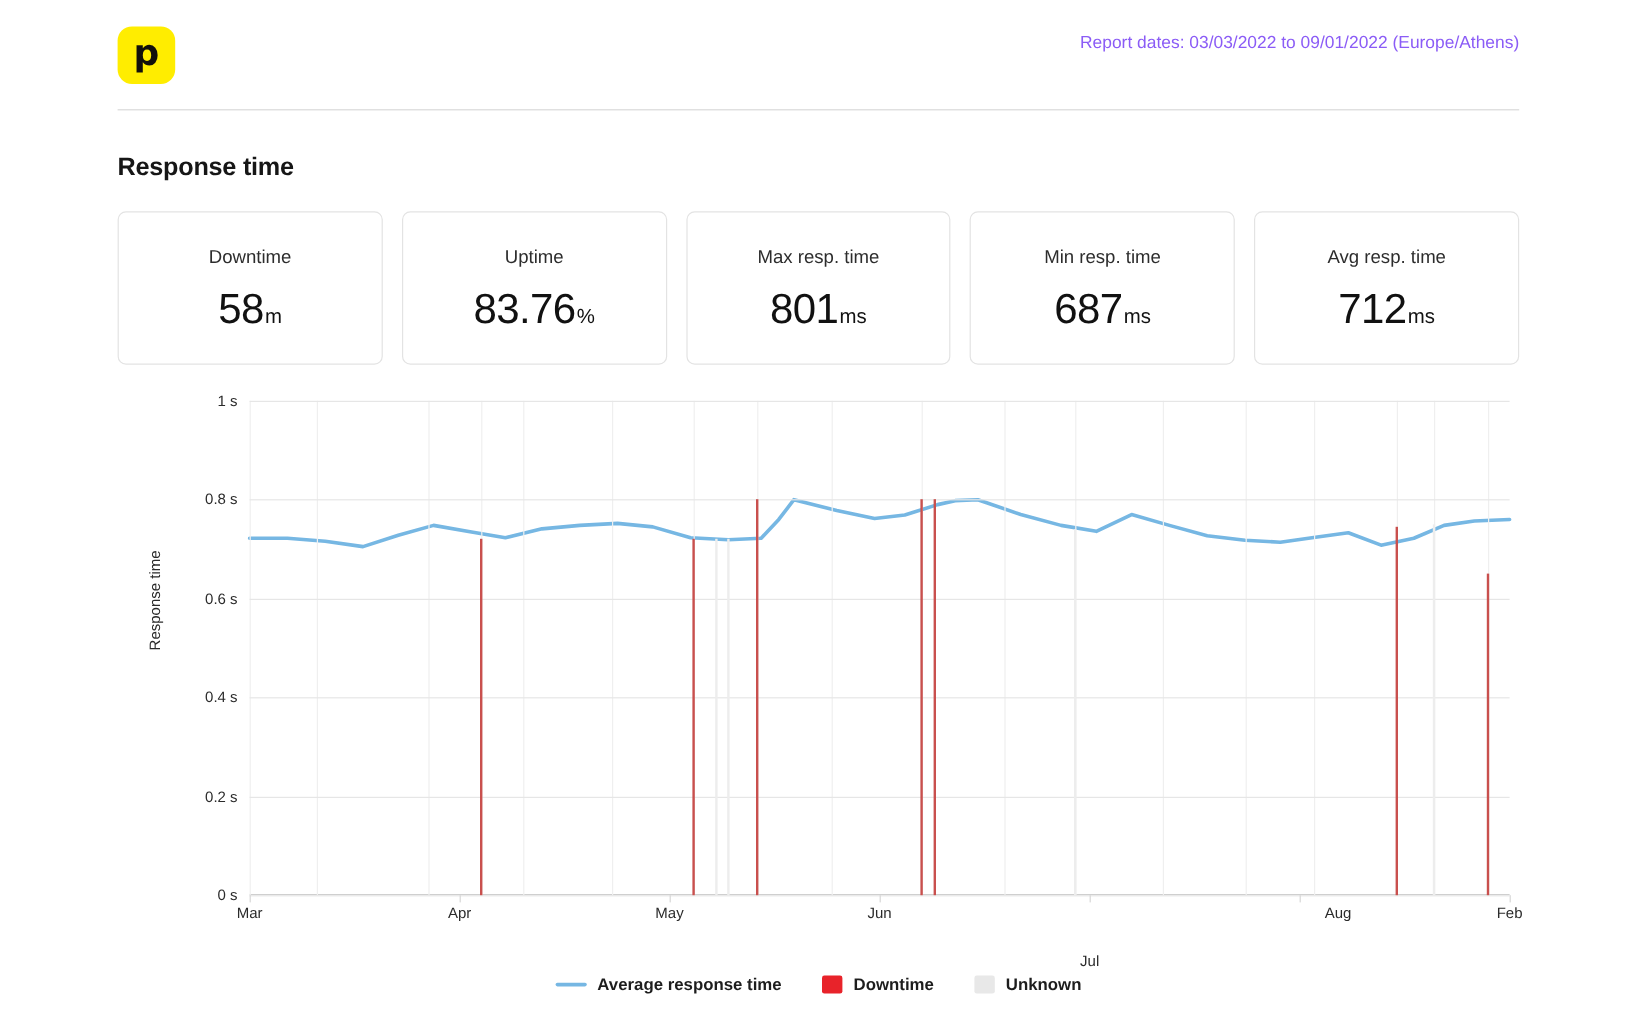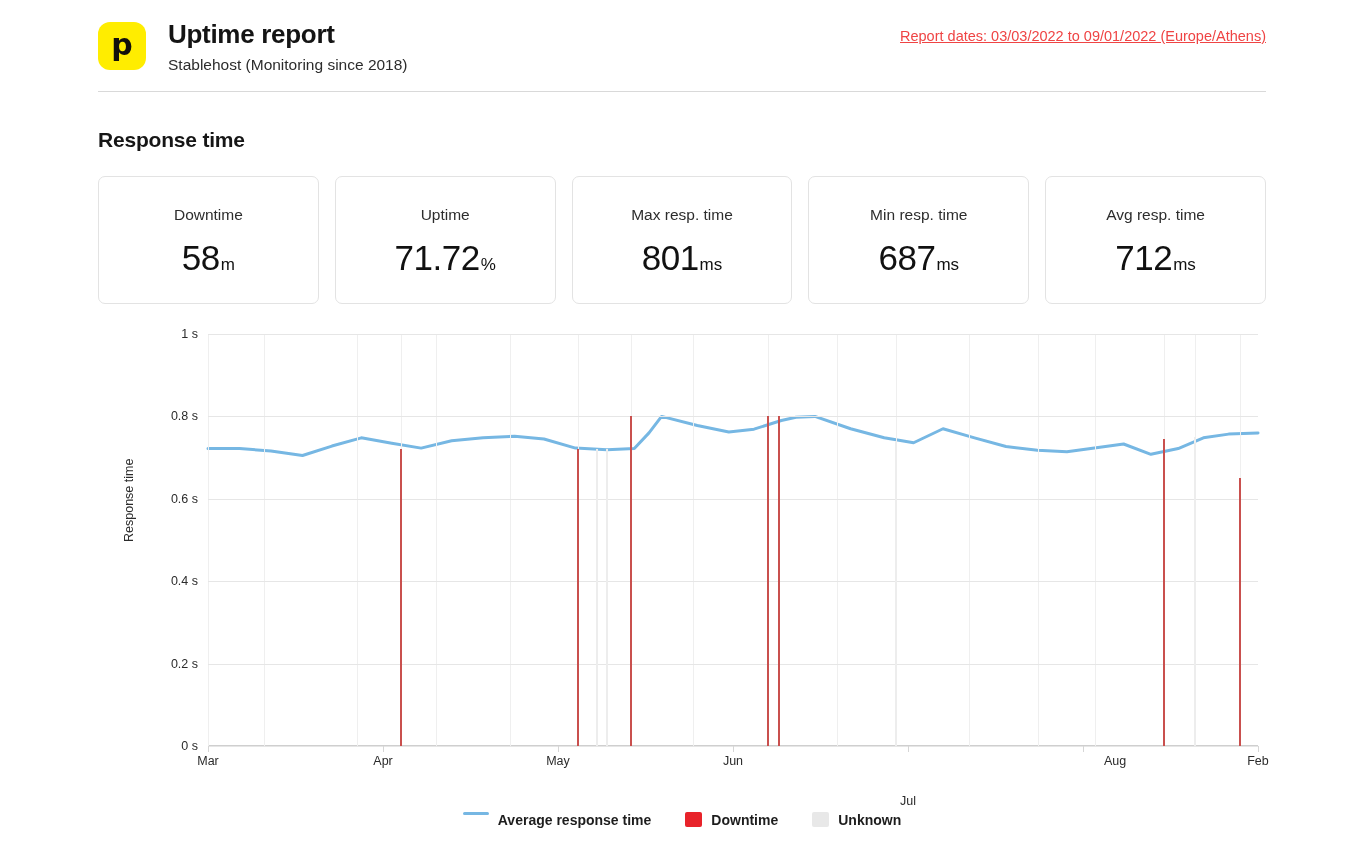--- a/index.html
+++ b/index.html
@@ -51,24 +51,23 @@
     color: #141414;
     line-height: 1.18;
   }
   .report-sub {
     font-size: 15.5px;
     color: #2c2c2c;
     margin-top: 6px;
   }
   .report-dates {
     font-size: 14.5px;
-    color: #ef4444;
+    color: #8b5cf6;
     padding-top: 10px;
     white-space: nowrap;
-    text-decoration: underline;
   }
   .divider {
     height: 1px;
     background: #d9d9d9;
     margin: 13px 0 0 0;
   }
 
   
   .section-title {
     font-size: 21px;
@@ -199,21 +198,21 @@
   
   .legend {
     position: absolute;
     left: 0; right: 0;
     top: 812px;
     display: flex;
     justify-content: center;
     align-items: center;
     gap: 34px;
   }
-  .legend-item { display: flex; align-items: flex-start; gap: 9px; }
+  .legend-item { display: flex; align-items: center; gap: 9px; }
   .legend-line {
     width: 26px; height: 3px;
     background: #76b7e3;
     border-radius: 2px;
   }
   .legend-sq { width: 17px; height: 15px; border-radius: 2px; }
   .legend-text {
     font-size: 14px;
     font-weight: 700;
     color: #1d1d1d;
@@ -222,44 +221,40 @@
 </head>
 <body>
 
 <div class="page">
 
   <div class="header">
     <div class="brand">
       <div class="logo">
         <span class="logo-glyph">p</span>
       </div>
-      <div class="titles">
-        <div class="report-title">Uptime report</div>
-        <div class="report-sub">Stablehost (Monitoring since 2018)</div>
-      </div>
     </div>
     <div class="report-dates">Report dates: 03/03/2022 to 09/01/2022 (Europe/Athens)</div>
   </div>
 
   <div class="divider"></div>
 
   <div class="section-title">Response time</div>
 
   <div class="cards">
     <div class="card">
       <div class="card-label">Downtime</div>
       <div class="card-value">
         <span class="card-num">58</span>
         <span class="card-unit">m</span>
       </div>
     </div>
     <div class="card">
       <div class="card-label">Uptime</div>
       <div class="card-value">
-        <span class="card-num">71.72</span>
+        <span class="card-num">83.76</span>
         <span class="card-unit">%</span>
       </div>
     </div>
     <div class="card">
       <div class="card-label">Max resp. time</div>
       <div class="card-value">
         <span class="card-num">801</span>
         <span class="card-unit">ms</span>
       </div>
     </div>

